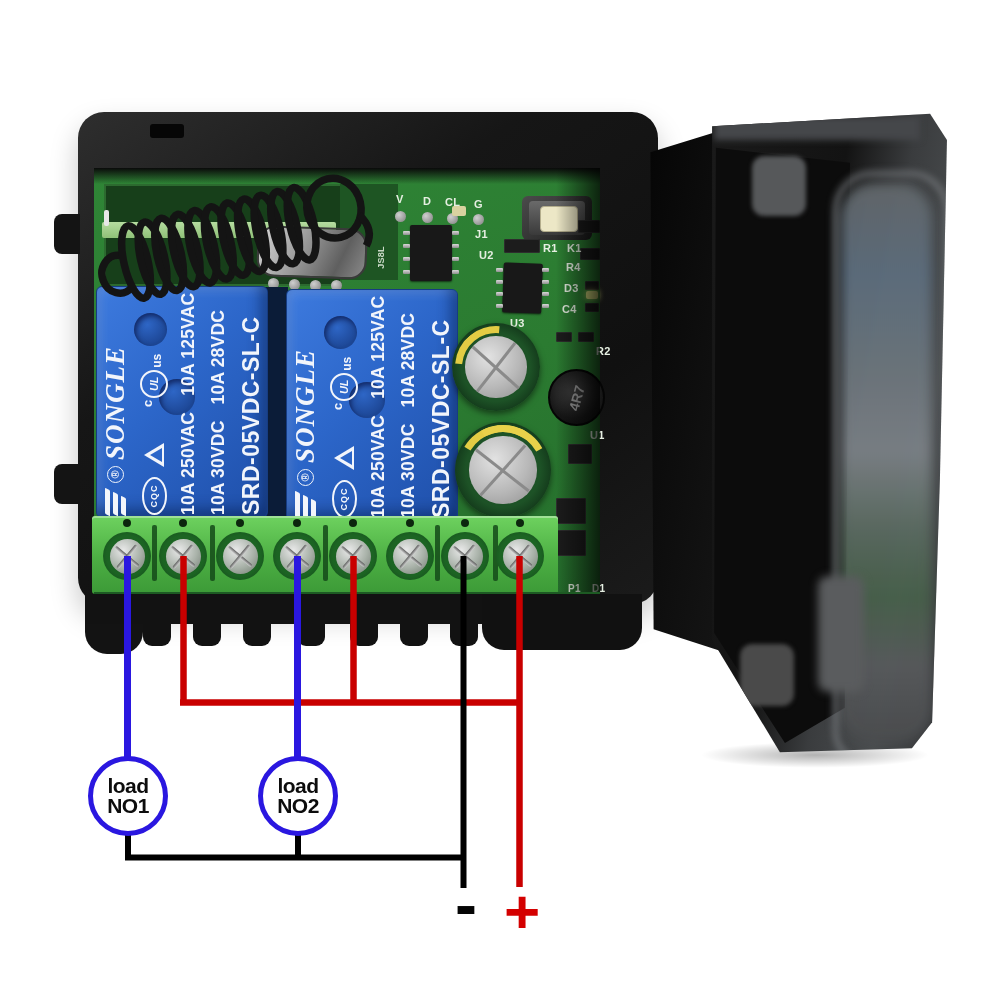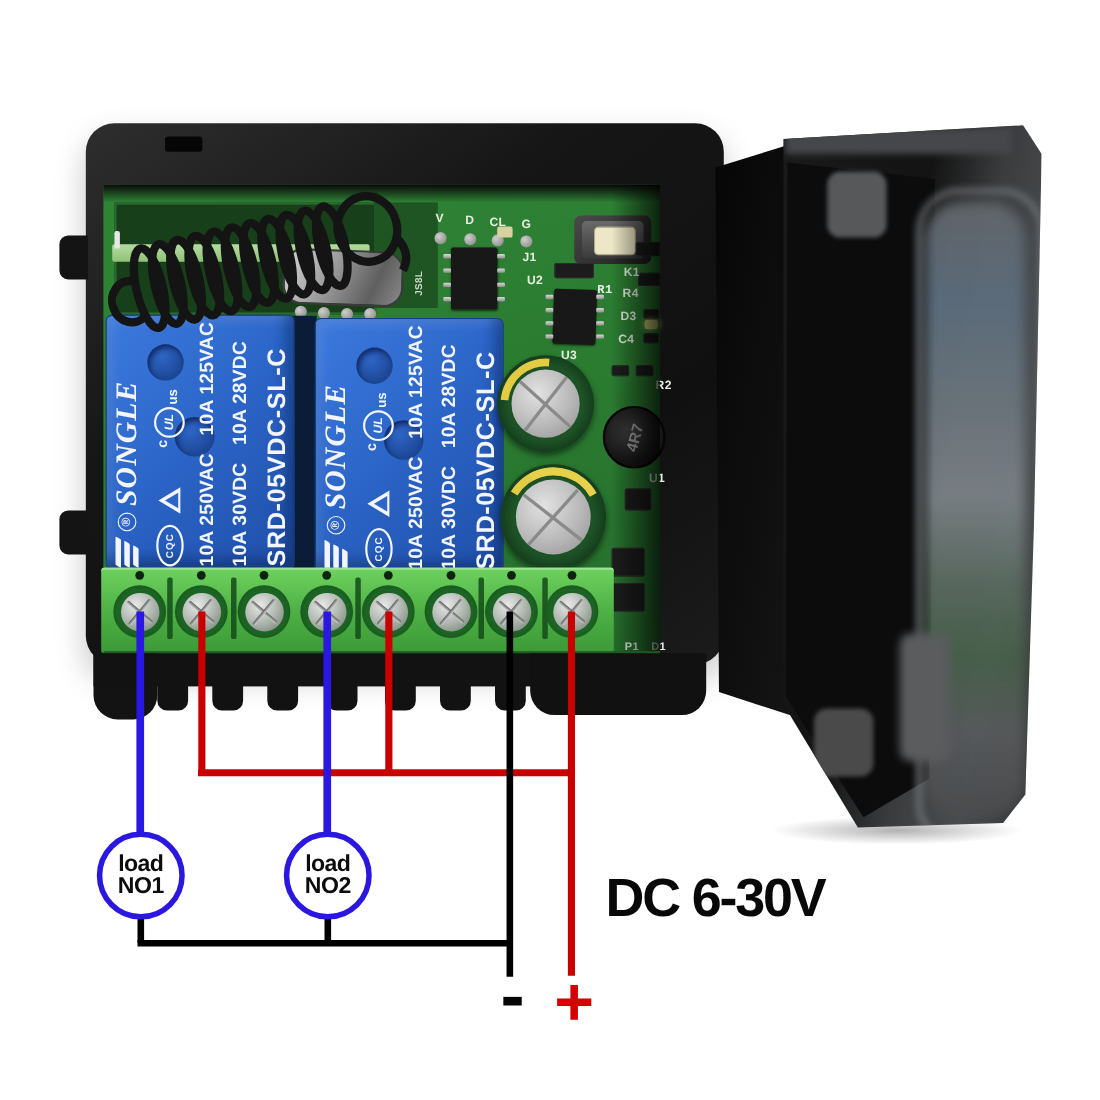--- a/index.html
+++ b/index.html
@@ -193,21 +193,21 @@
   <div class="abs smd" style="left:585px;top:303px;width:14px;height:9px;"></div>
   <div class="abs smd" style="left:556px;top:332px;width:16px;height:10px;"></div>
   <div class="abs smd" style="left:578px;top:332px;width:16px;height:10px;"></div>
   <div class="abs smd" style="left:568px;top:444px;width:24px;height:20px;"></div>
   <div class="abs smd" style="left:556px;top:498px;width:30px;height:26px;"></div>
   <div class="abs smd" style="left:556px;top:530px;width:30px;height:26px;"></div>
 
   <div class="abs silk" style="left:475px;top:229px;">J1</div>
   <div class="abs silk" style="left:479px;top:250px;">U2</div>
   <div class="abs silk" style="left:510px;top:318px;">U3</div>
-  <div class="abs silk" style="left:543px;top:259px;font-family:Liberation Mono, monospace;">R1</div>
+  <div class="abs silk" style="left:543px;top:243px;">R1</div>
   <div class="abs silk" style="left:567px;top:243px;">K1</div>
   <div class="abs silk" style="left:566px;top:262px;">R4</div>
   <div class="abs silk" style="left:564px;top:283px;">D3</div>
   <div class="abs silk" style="left:562px;top:304px;">C4</div>
   <div class="abs silk" style="left:596px;top:346px;">R2</div>
   <div class="abs silk" style="left:434px;top:394px;transform:rotate(-90deg);">C2</div>
   <div class="abs silk" style="left:590px;top:430px;">U1</div>
   <div class="abs silk" style="left:568px;top:583px;font-size:10px;">P1</div>
   <div class="abs silk" style="left:592px;top:583px;font-size:10px;">D1</div>
   <div class="abs silk" style="left:370px;top:252px;font-size:9px;transform:rotate(-90deg);opacity:.85;">JS8L</div>
@@ -409,16 +409,15 @@
   </div>
   <div class="abs load-badge" style="left:258px;top:756px;">
     <span>load</span>
     <span>NO2</span>
   </div>
 
   <div class="abs sym sym-minus">-</div>
   <div class="abs sym sym-plus">+</div>
 
   <div class="abs caption">
-    <div>DC 6-30V</div>
   </div>
 
 </div>
 
 </body></html>

